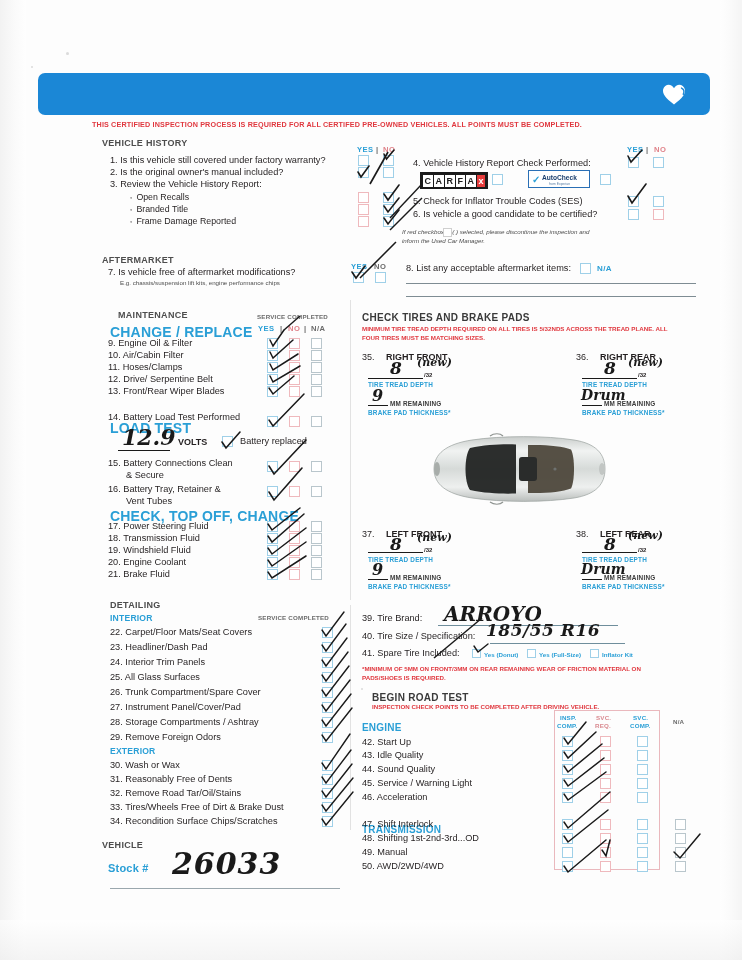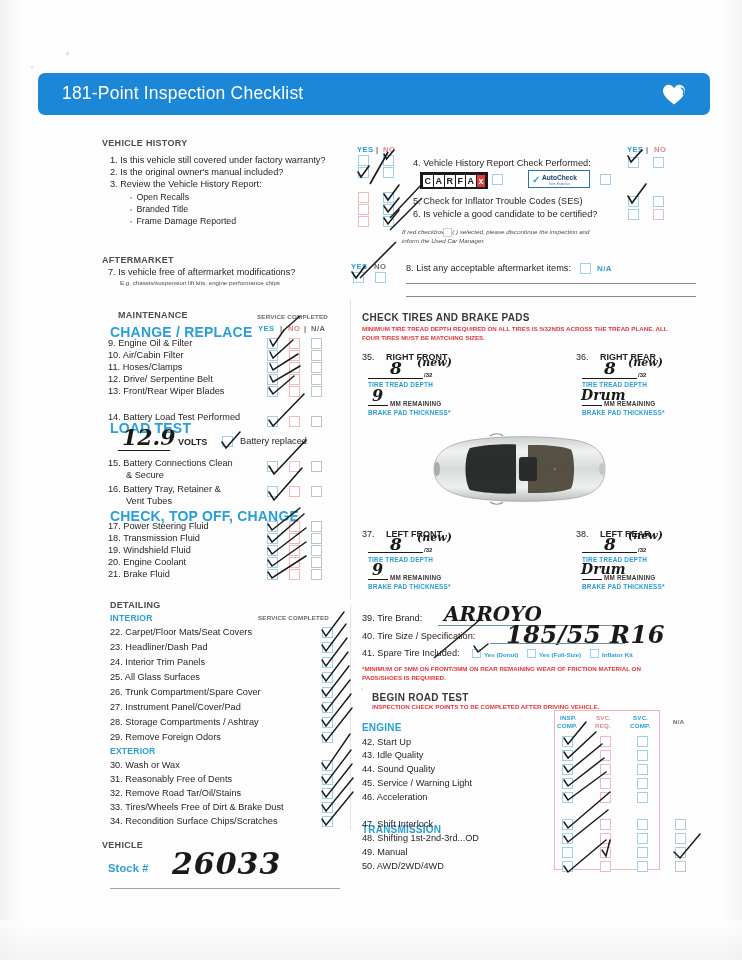--- a/index.html
+++ b/index.html
@@ -106,29 +106,29 @@
 <div class="page">
 
   <div class="scan-edge-l"></div>
   <div class="scan-edge-r"></div>
   <div class="scan-edge-b"></div>
   <div class="speck" style="left:66px;top:52px;width:3px;height:3px;"></div>
   <div class="speck" style="left:31px;top:66px;width:2px;height:2px;"></div>
   <div class="speck" style="left:361px;top:688px;width:2px;height:2px;"></div>
 
   <div class="hdr">
-    <div class="hdr-title">181-Point Inspection Checklist</div>
     <div class="hdr-heart">
       <svg viewBox="0 0 32 32" width="28" height="28">
         <path d="M16 28 C6 20.5 2.5 15.5 3.6 10.6 C4.6 6.2 9.6 4 13 6.2 C14.4 7.1 15.4 8.3 16 9.4 C16.6 8.3 17.6 7.1 19 6.2 C22.4 4 27.4 6.2 28.4 10.6 C29.5 15.5 26 20.5 16 28 Z" fill="#ffffff"></path>
         <path d="M24.6 9.2 C27.2 10.4 27.9 13.4 26.6 16.4" stroke="#1b87d6" stroke-width="1.6" fill="none" stroke-linecap="round"></path>
       </svg>
     </div>
   </div>
 
+  <div class="red-note">THIS CERTIFIED INSPECTION PROCESS IS REQUIRED FOR ALL CERTIFED PRE-OWNED VEHICLES. ALL POINTS MUST BE COMPLETED.</div>
 
   <div class="vdiv" style="left:350px;top:300px;height:300px;"></div>
   <div class="vdiv" style="left:350px;top:605px;height:225px;"></div>
 
   <div class="sec-head" style="left:102px;top:138px;">VEHICLE HISTORY</div>
 
   <div class="lbl-yesno" style="left:357px;top:145px;">YES</div>
   <div class="lbl-yesno lbl-grey" style="left:376px;top:145px;">|</div>
   <div class="lbl-yesno lbl-no" style="left:383px;top:145px;">NO</div>
 
@@ -602,21 +602,21 @@
     <span>39.</span>
     <span>Tire Brand:</span>
   </div>
   <div class="hw" style="left:444px;top:602px;font-size:20px;">ARROYO</div>
   <div class="rule" style="left:438px;top:625px;width:180px;background:#6f8e9c;"></div>
 
   <div class="li" style="left:362px;top:631px;">
     <span>40.</span>
     <span>Tire Size / Specification:</span>
   </div>
-  <div class="hw" style="left:506px;top:620px;font-size:24px;letter-spacing:.5px;">185/55 R16</div>
+  <div class="hw" style="left:486px;top:620px;font-size:17px;letter-spacing:.5px;">185/55 R16</div>
   <div class="rule" style="left:490px;top:643px;width:135px;background:#6f8e9c;"></div>
 
   <div class="li" style="left:362px;top:648px;">
     <span>41.</span>
     <span>Spare Tire Included:</span>
   </div>
   <div class="cb sm" style="left:472px;top:649px;"></div>
   <div class="tiny" style="left:484px;top:651px;color:#2a9fd6;font-weight:bold;">Yes (Donut)</div>
   <div class="cb sm" style="left:527px;top:649px;"></div>
   <div class="tiny" style="left:539px;top:651px;color:#2a9fd6;font-weight:bold;">Yes (Full-Size)</div>

